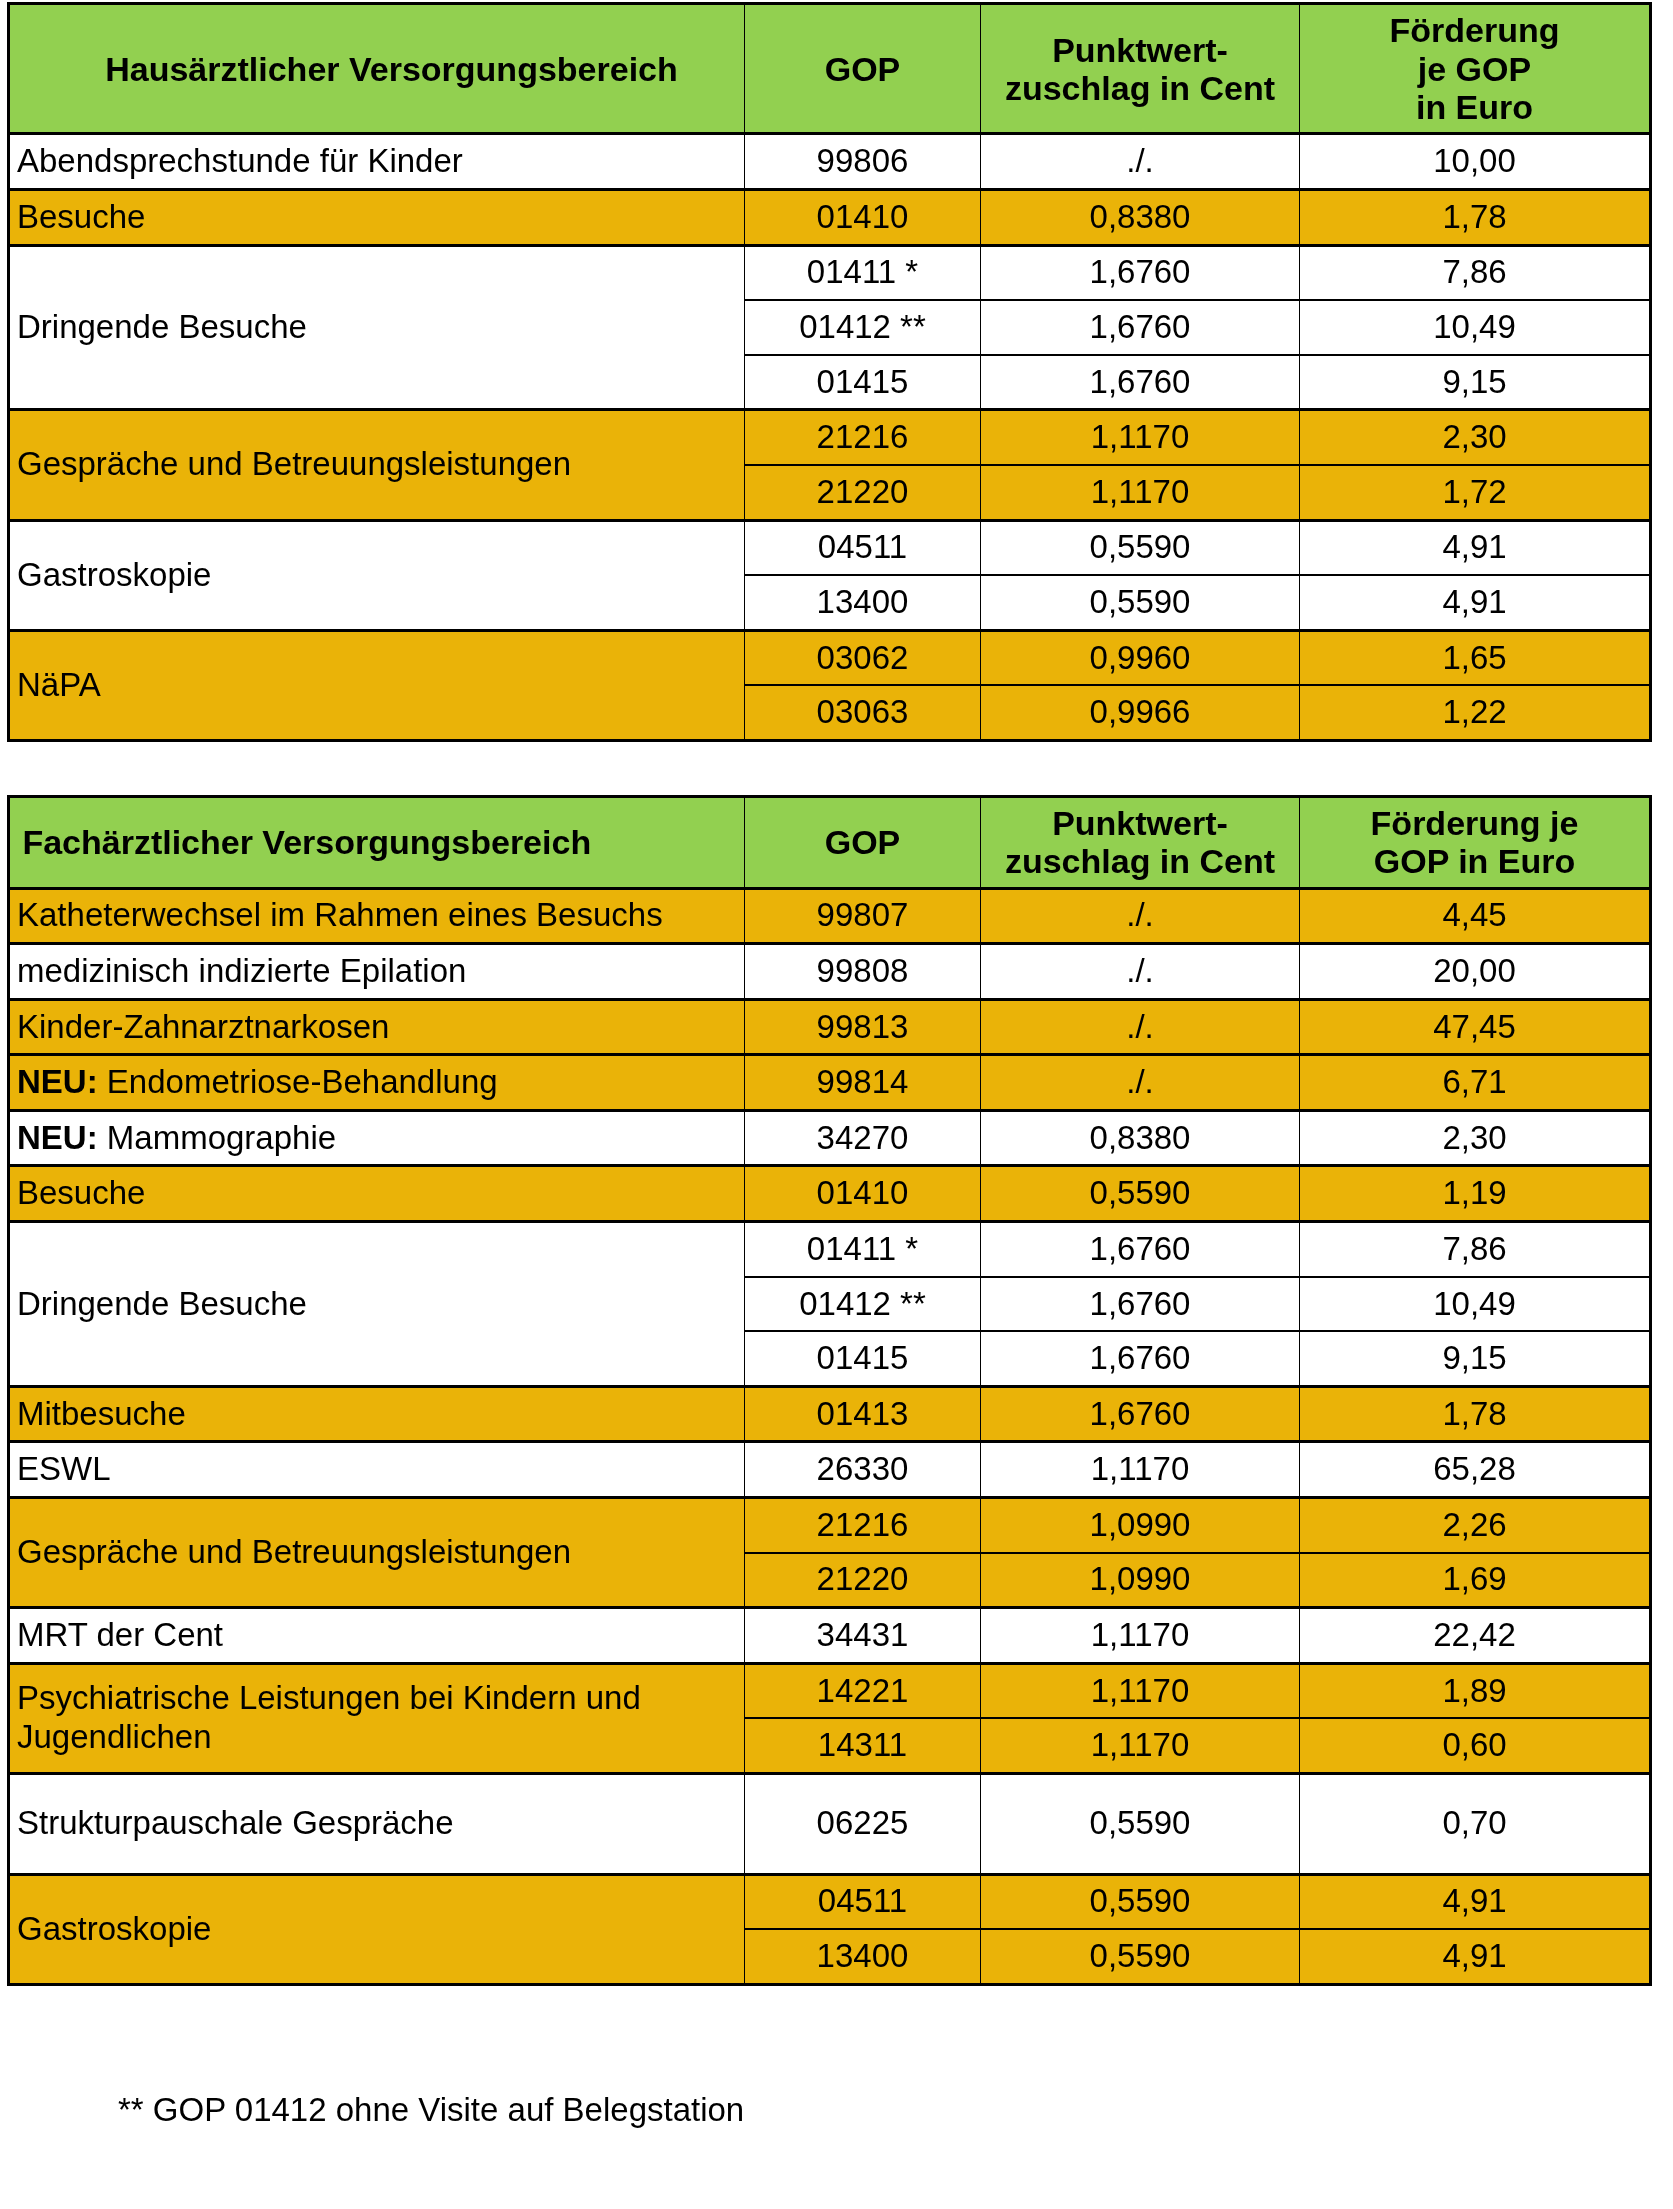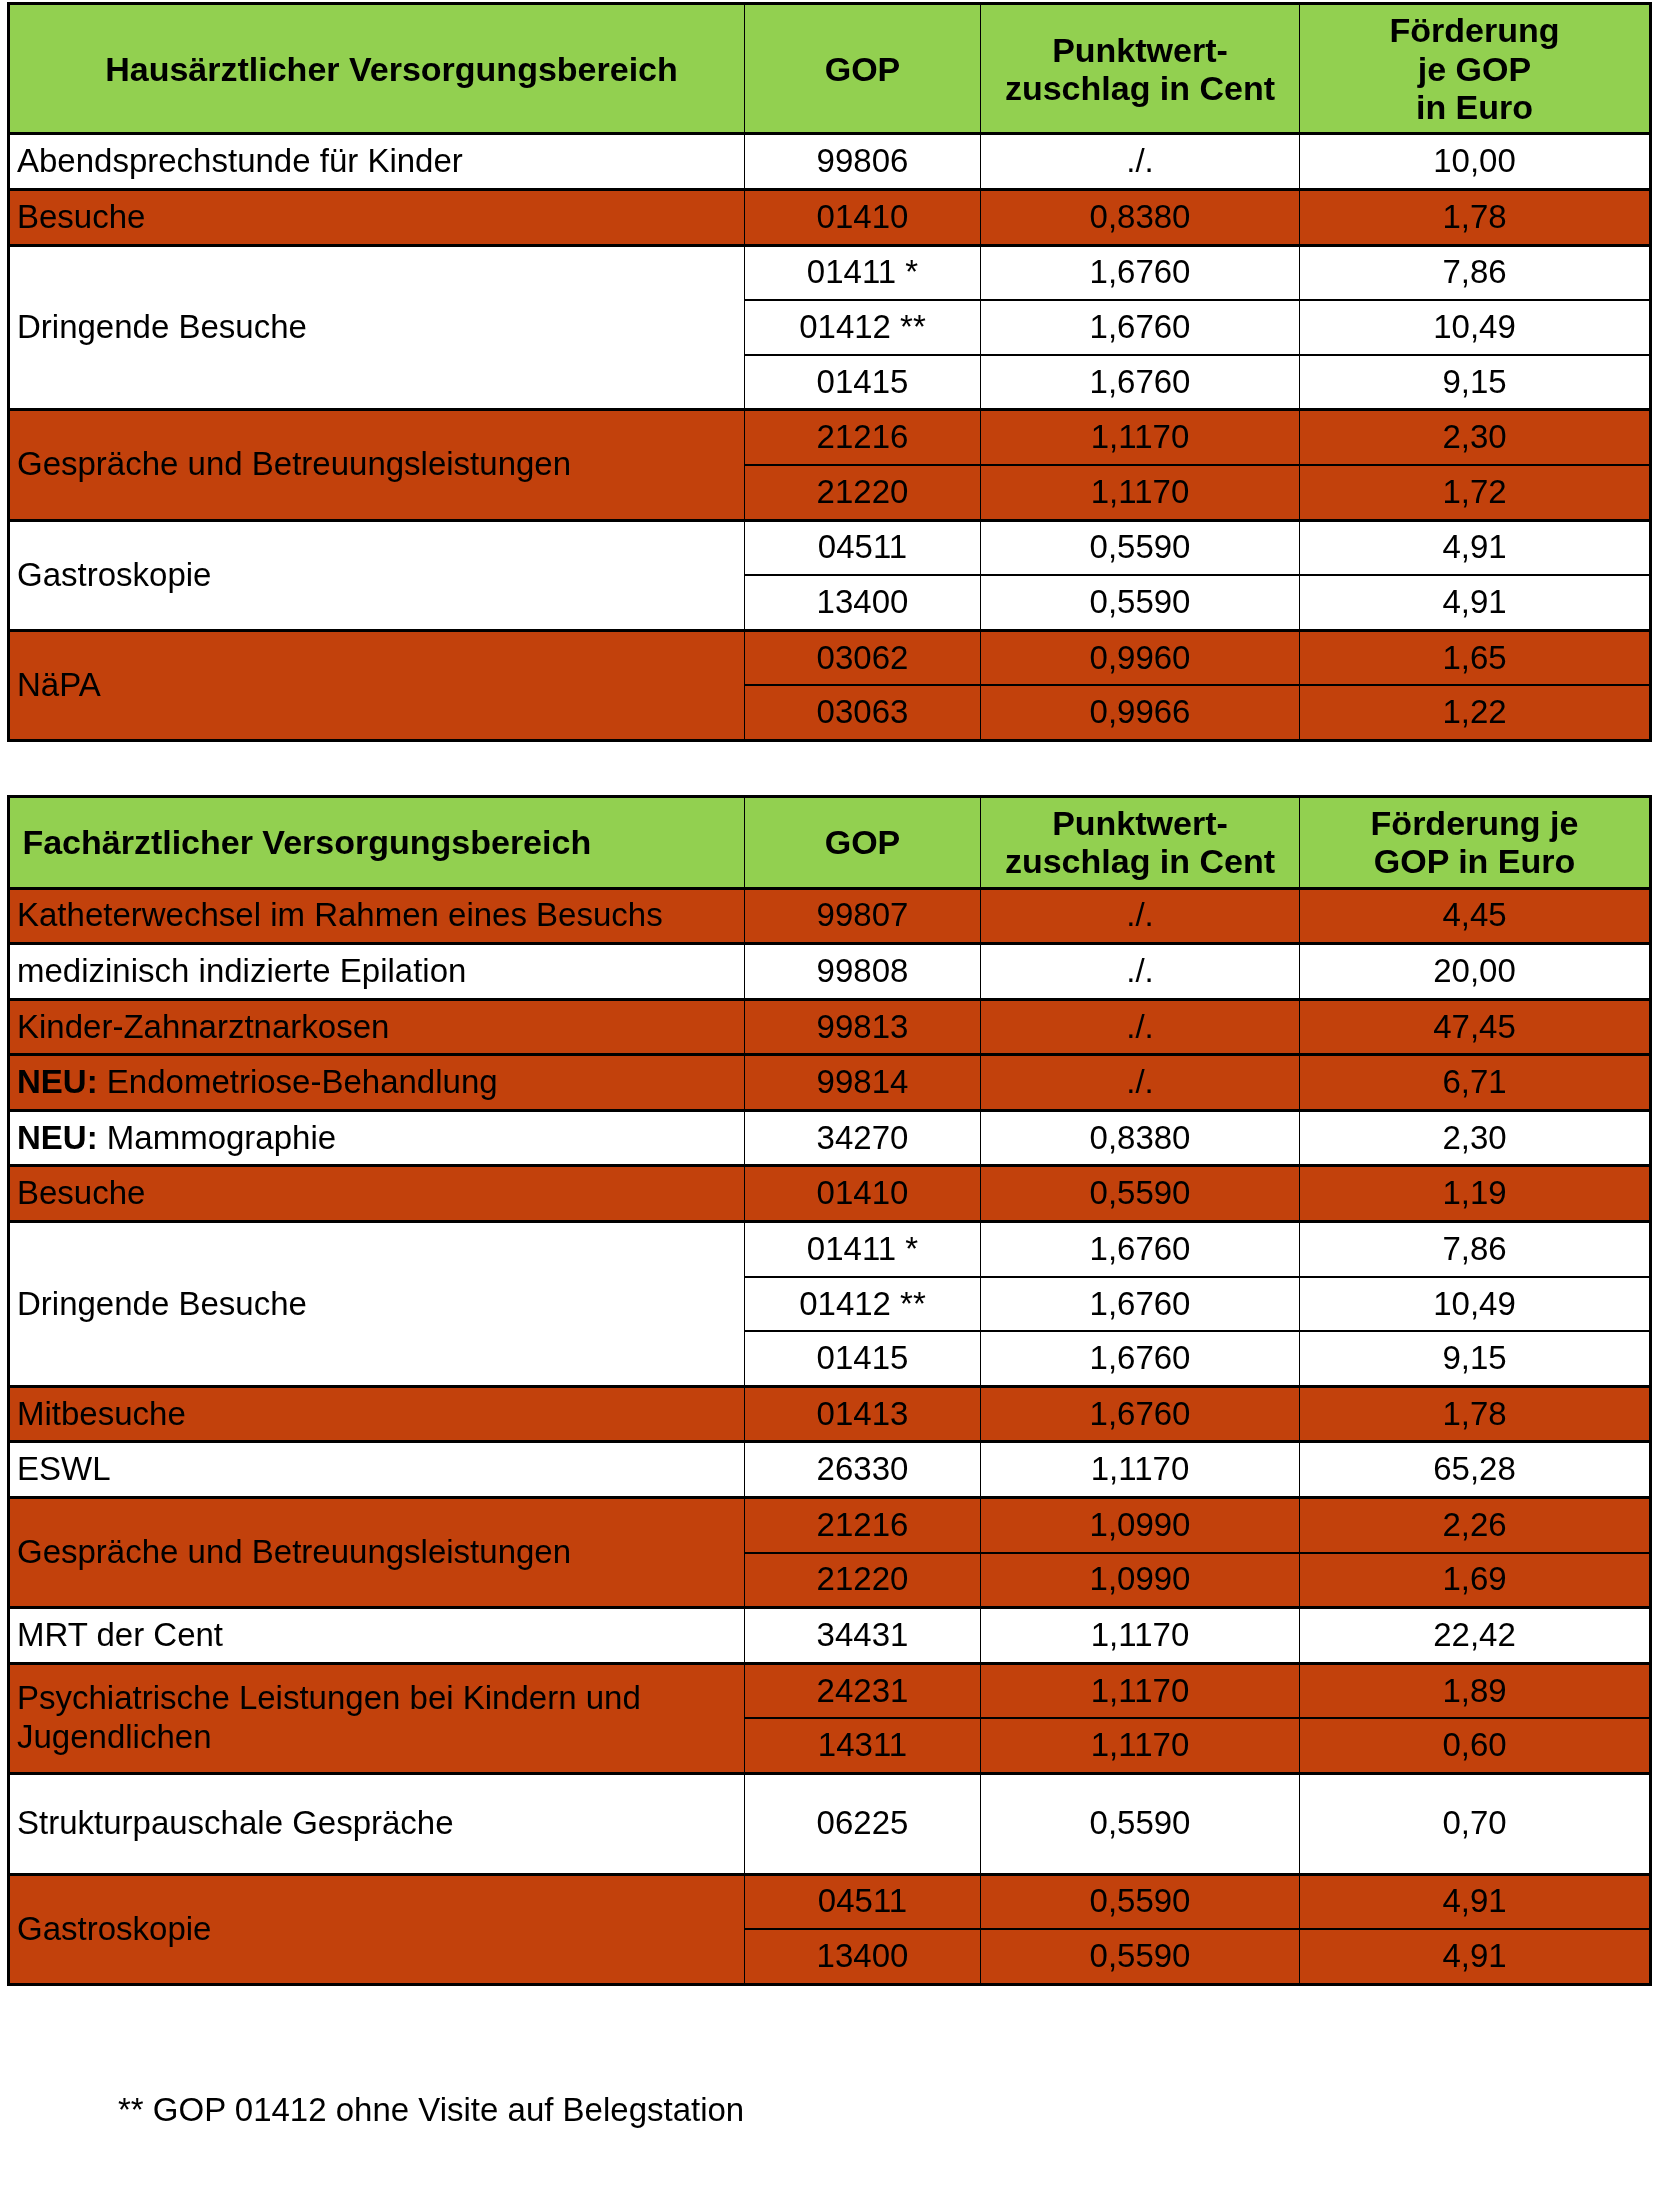--- a/index.html
+++ b/index.html
@@ -54,21 +54,21 @@
   .gop-table td {
     font-size: 33px;
     line-height: 1.18;
     height: 49px;
     text-align: center;
     background: #ffffff;
   }
   td.rowlabel {
     text-align: left;
   }
-  tr.shade-green td { background: #c2410c; }
+  tr.shade-green td { background: #eab308; }
   tr.group-start td { border-top: 3.5px solid #000; }
   tr.tall td { height: 94px; }
 
   .table-gap { height: 53px; }
 
   .footnotes {
     margin-top: 99px;
     margin-left: 111px;
     font-size: 33px;
     line-height: 1.5;
@@ -258,21 +258,21 @@
           <td>1,69</td>
         </tr>
         <tr class="group-start ">
           <td class="rowlabel" rowspan="1">MRT der Cent</td>
           <td>34431</td>
           <td>1,1170</td>
           <td>22,42</td>
         </tr>
         <tr class="group-start shade-green ">
           <td class="rowlabel" rowspan="2">Psychiatrische Leistungen bei Kindern und Jugendlichen</td>
-          <td>24231</td>
+          <td>14221</td>
           <td>1,1170</td>
           <td>1,89</td>
         </tr>
         <tr class="shade-green ">
           <td>14311</td>
           <td>1,1170</td>
           <td>0,60</td>
         </tr>
         <tr class="group-start tall">
           <td class="rowlabel" rowspan="1">Strukturpauschale Gespräche</td>

